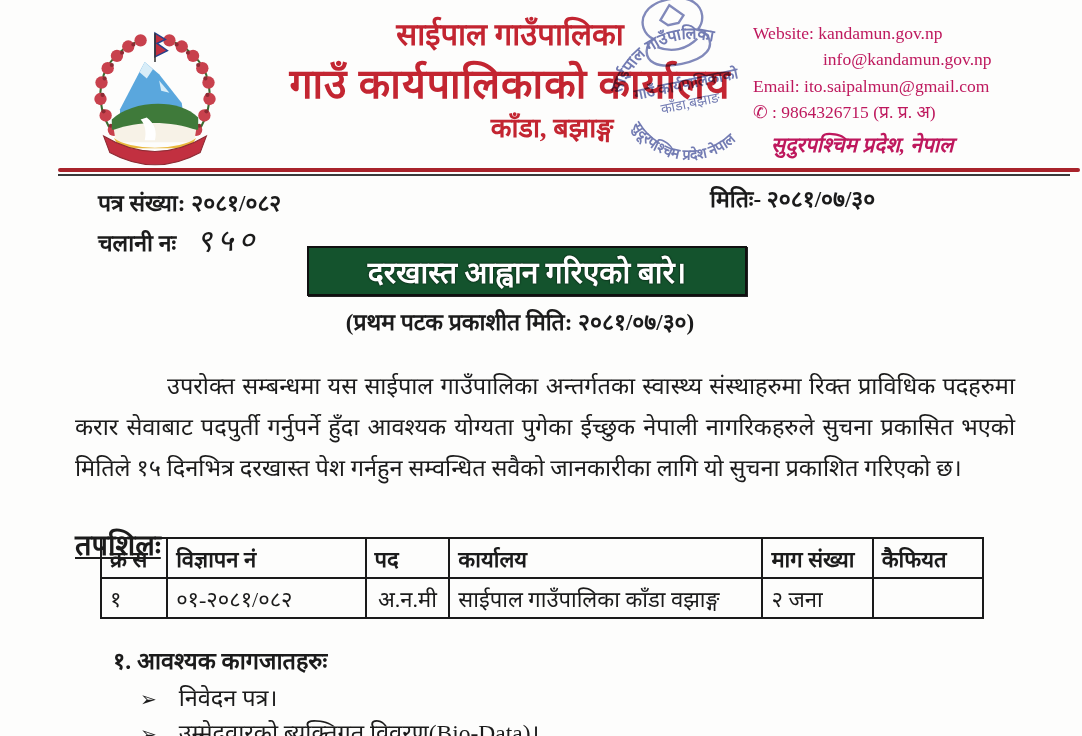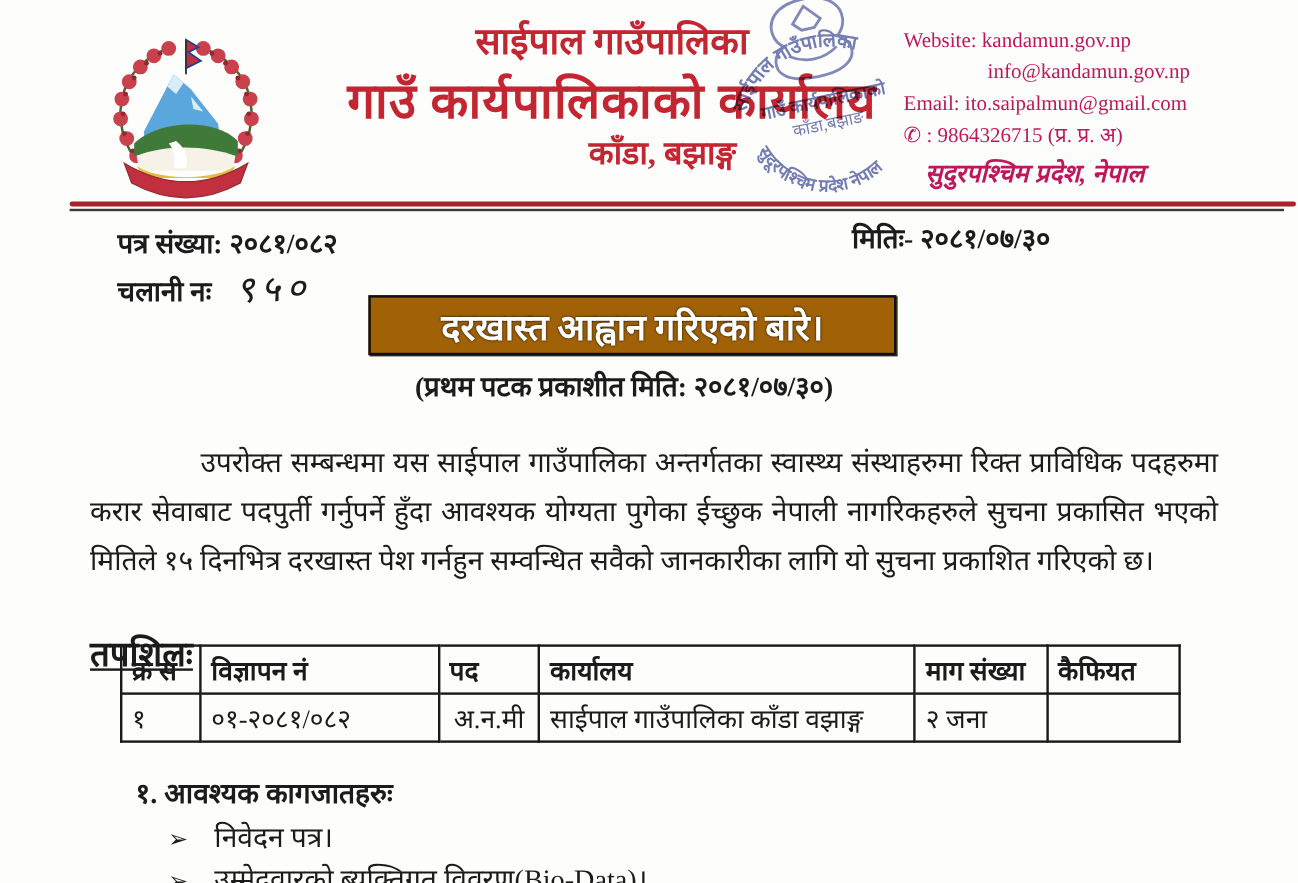--- a/index.html
+++ b/index.html
@@ -44,21 +44,21 @@
   .dispatch { position:absolute; left:98px;  top:218px; font-size:23px; font-weight:600; }
   .dispatch .hand {
     font-size:31px; font-weight:400; font-style:italic; letter-spacing:5px;
     display:inline-block; margin-left:14px; transform:rotate(-2deg);
     font-family:"DejaVu Sans","Liberation Sans",sans-serif;
   }
 
   
   .title-box {
     position:absolute; left:307px; top:246px; width:440px; height:50px;
-    background:#a16207; border:2px solid #101010;
+    background:#14532d; border:2px solid #101010;
     display:flex; align-items:center; justify-content:center;
     color:#ffffff; font-size:30px; font-weight:bold;
     text-shadow:0 0 2px #000; box-shadow:1px 1px 0 #222;
   }
   .subtitle { position:absolute; left:0; top:305px; width:1040px; text-align:center;
     font-size:23px; font-weight:bold; }
 
   
   .paragraph {
     position:absolute; left:75px; top:366px; width:940px;

